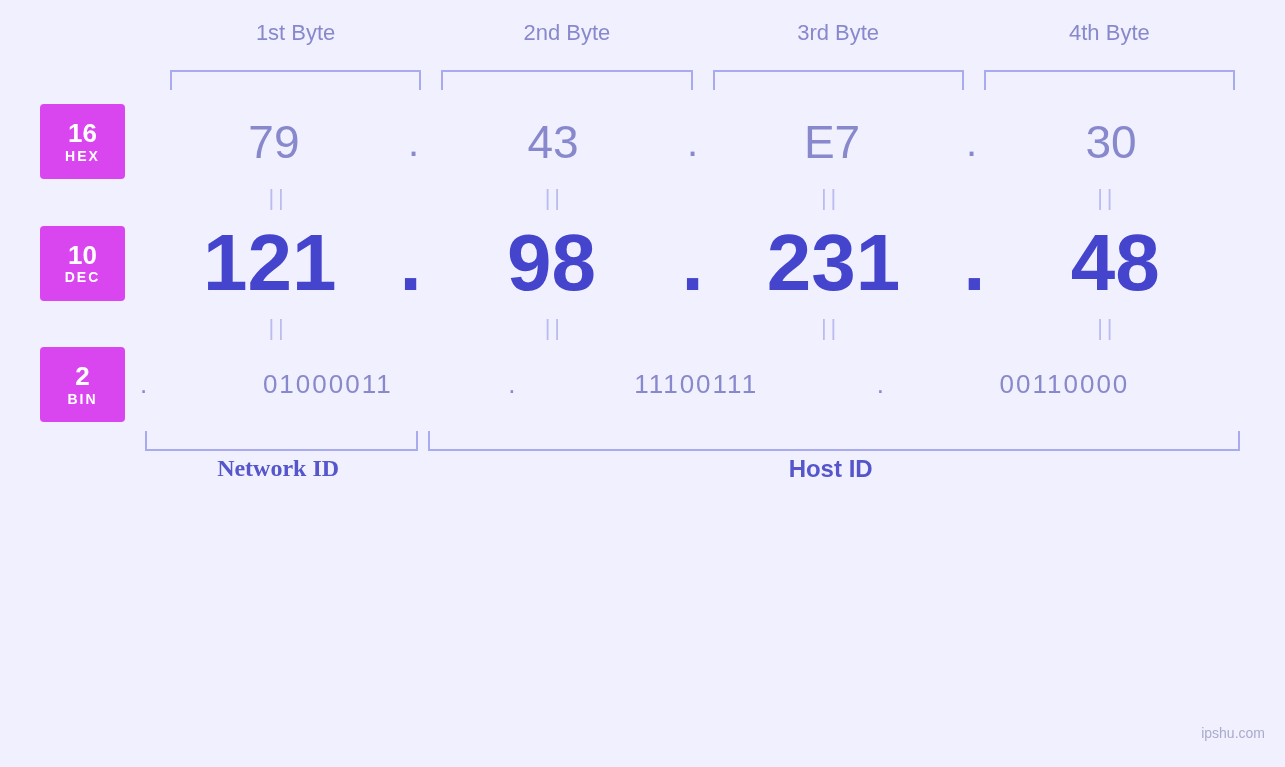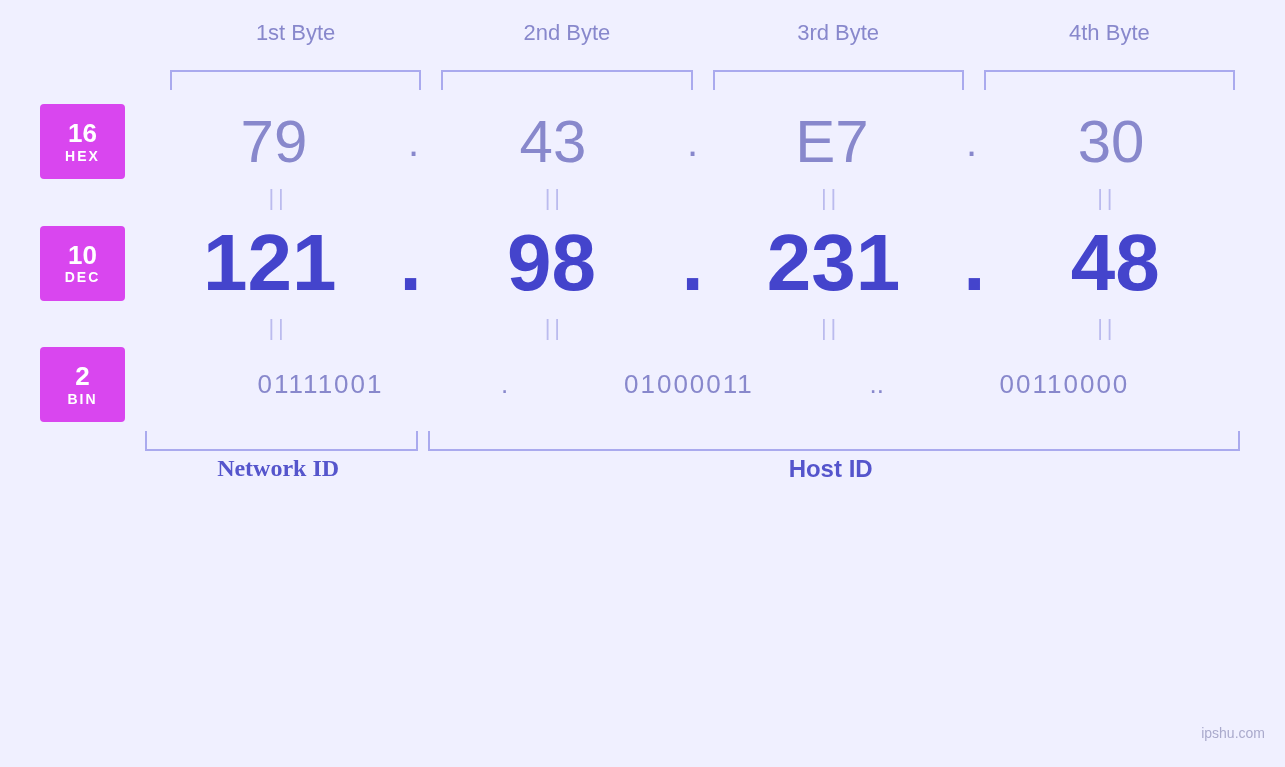--- a/index.html
+++ b/index.html
@@ -104,21 +104,21 @@
     }
 
     .byte-value {
       flex: 1;
       text-align: center;
     }
 
     
     .hex-value {
       color: #8888cc;
-      font-size: 60px;
+      font-size: 46px;
       font-weight: normal;
     }
 
     
     .dec-value {
       color: #4444cc;
       font-size: 80px;
       font-weight: bold;
     }
 
@@ -348,28 +348,28 @@
       <span class="equals-symbol">||</span>
     </div>
   </div>
 
   <div class="base-row">
     <div class="base-badge">
       <span class="base-num">2</span>
       <span class="base-label">BIN</span>
     </div>
     <div class="values-row">
-      <div class="byte-value">
-        <span class="bin-value">01111001</span>
-      </div>
       <span class="dot-sep-bin">.</span>
       <div class="byte-value">
         <span class="bin-value">01000011</span>
       </div>
       <span class="dot-sep-bin">.</span>
+      <div class="byte-value">
+        <span class="bin-value">11100111</span>
+      </div>
       <span class="dot-sep-bin">.</span>
       <div class="byte-value">
         <span class="bin-value">00110000</span>
       </div>
     </div>
   </div>
 
   <div class="bottom-section">
     <div class="bottom-brackets">
       <div class="network-bracket"></div>

